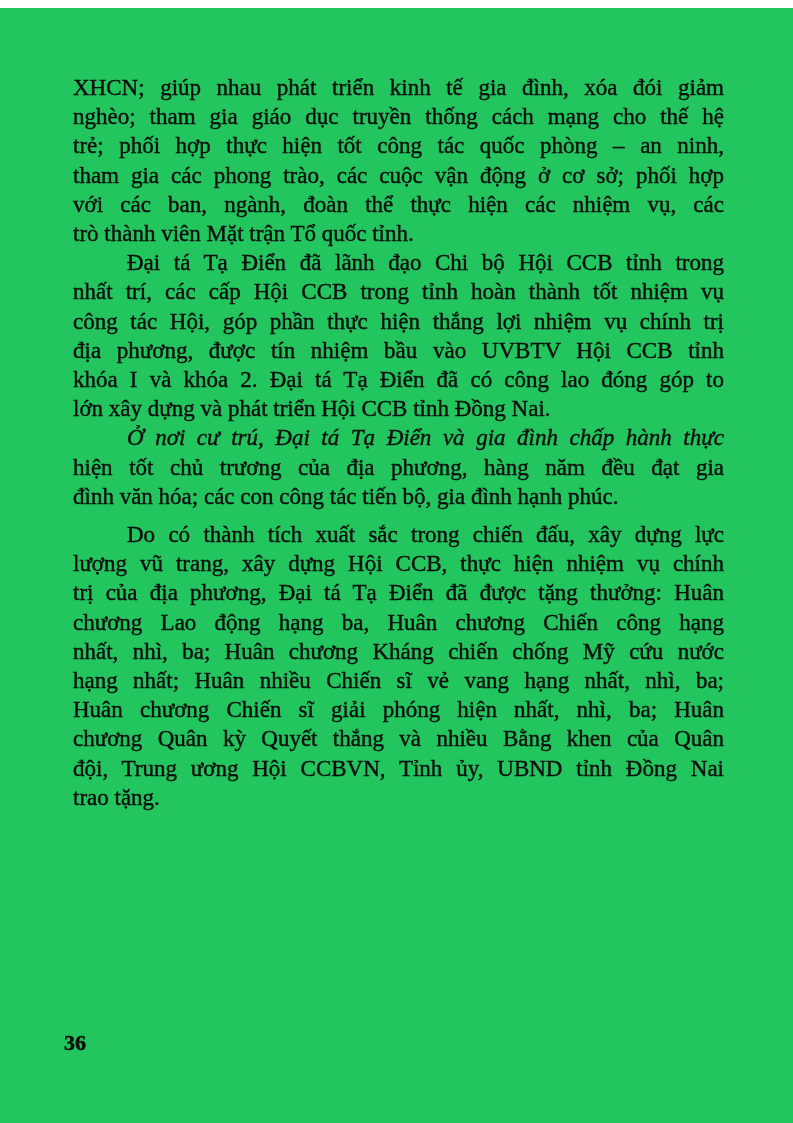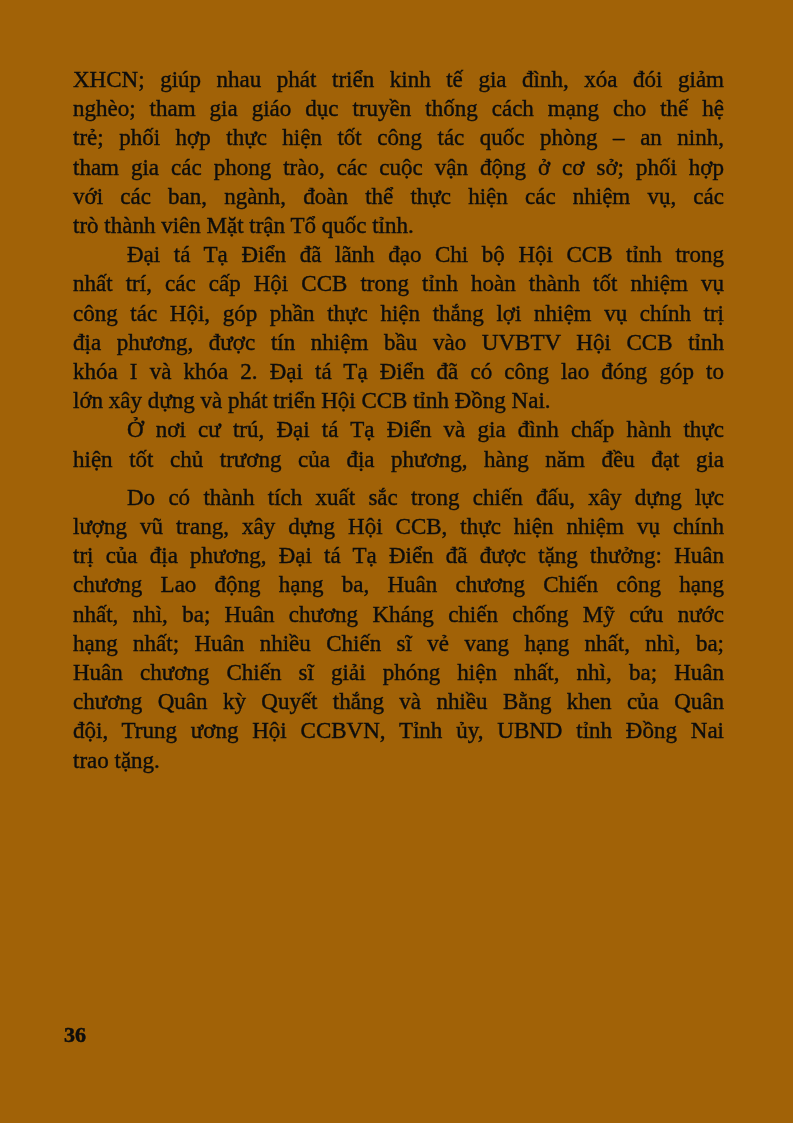--- a/index.html
+++ b/index.html
@@ -10,21 +10,22 @@
     width: 793px;
     height: 1123px;
     background: #ffffff;
     position: relative;
     overflow: hidden;
     font-family: "Liberation Serif", "DejaVu Serif", serif;
   }
   .page {
     position: absolute;
     inset: 0;
-    background: #a16207;
+    background: #22c55e;
+    margin-top: 8px;
   }
   .text-block {
     position: absolute;
     left: 73px;
     top: 65px;
     width: 651px;
     color: #0d0d0d;
     font-size: 23px;
     line-height: 29.2px;
     font-weight: 400;
@@ -77,22 +78,23 @@
     <p class="paragraph">
       <span class="line indent" style="display: block;">Đại tá Tạ Điển đã lãnh đạo Chi bộ Hội CCB tỉnh trong</span>
       <span class="line" style="display: block;">nhất trí, các cấp Hội CCB trong tỉnh hoàn thành tốt nhiệm vụ</span>
       <span class="line" style="display: block;">công tác Hội, góp phần thực hiện thắng lợi nhiệm vụ chính trị</span>
       <span class="line" style="display: block;">địa phương, được tín nhiệm bầu vào UVBTV Hội CCB tỉnh</span>
       <span class="line" style="display: block;">khóa I và khóa 2. Đại tá Tạ Điển đã có công lao đóng góp to</span>
       <span class="line last" style="display: block;">lớn xây dựng và phát triển Hội CCB tỉnh Đồng Nai.</span>
     </p>
 
     <p class="paragraph">
-      <span class="line indent" style="display: block;">Ở nơi cư trú, Đại tá Tạ Điển và gia đình chấp hành thực</span>
+      <span class="line indent" style="display: block; font-style: italic;">Ở nơi cư trú, Đại tá Tạ Điển và gia đình chấp hành thực</span>
       <span class="line" style="display: block;">hiện tốt chủ trương của địa phương, hàng năm đều đạt gia</span>
+      <span class="line last" style="display: block;">đình văn hóa; các con công tác tiến bộ, gia đình hạnh phúc.</span>
     </p>
 
     <p class="paragraph gap-top">
       <span class="line indent" style="display: block;">Do có thành tích xuất sắc trong chiến đấu, xây dựng lực</span>
       <span class="line" style="display: block;">lượng vũ trang, xây dựng Hội CCB, thực hiện nhiệm vụ chính</span>
       <span class="line" style="display: block;">trị của địa phương, Đại tá Tạ Điển đã được tặng thưởng: Huân</span>
       <span class="line" style="display: block;">chương Lao động hạng ba, Huân chương Chiến công hạng</span>
       <span class="line" style="display: block;">nhất, nhì, ba; Huân chương Kháng chiến chống Mỹ cứu nước</span>
       <span class="line" style="display: block;">hạng nhất; Huân nhiều Chiến sĩ vẻ vang hạng nhất, nhì, ba;</span>
       <span class="line" style="display: block;">Huân chương Chiến sĩ giải phóng hiện nhất, nhì, ba; Huân</span>

